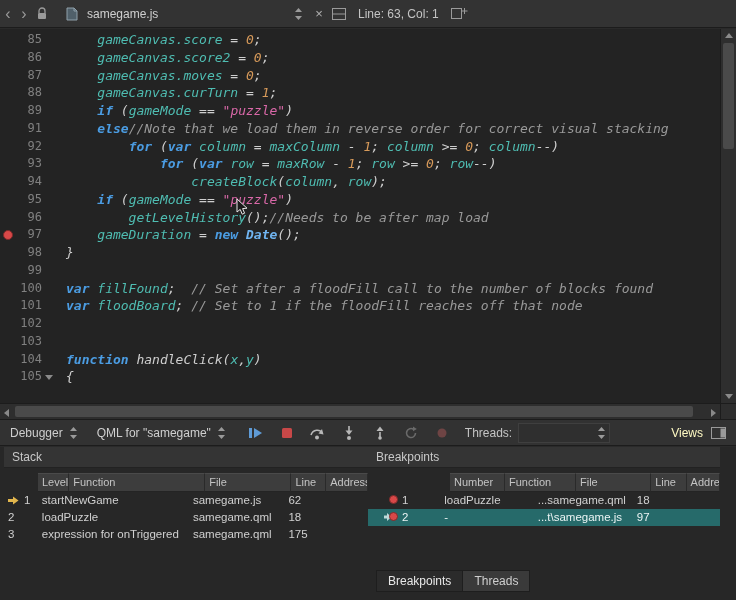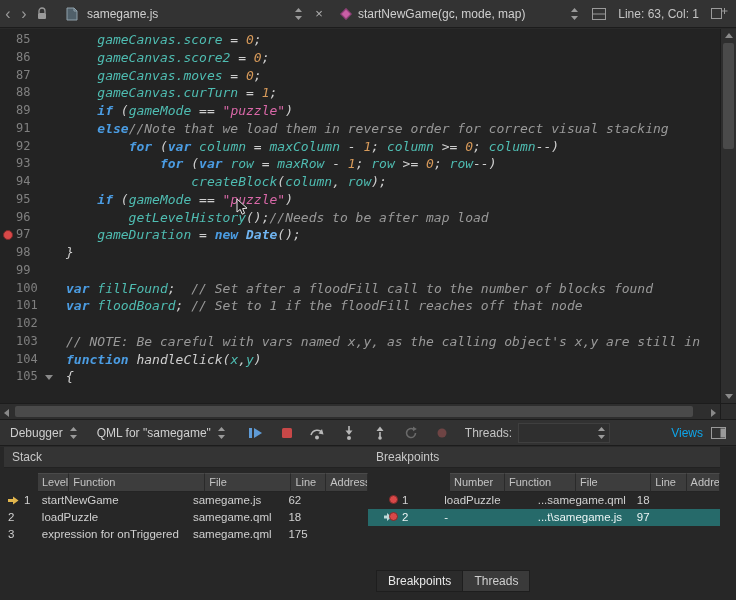--- a/index.html
+++ b/index.html
@@ -21,21 +21,21 @@
   .linecol { white-space: nowrap; color: #c4c4c4; margin: 0 8px; }
 
   
   .editor { position: absolute; left: 0; top: 29px; width: 720px; height: 374px; background: #232323; overflow: hidden; }
   .code-lines { padding-top: 2px; }
   .code-line { display: flex; height: 17.75px; line-height: 17.75px; white-space: pre; }
   .gutter { flex: 0 0 54px; display: flex; }
   .bp-slot { width: 16px; position: relative; }
   .bp-dot { position: absolute; left: 3px; top: 4px; width: 10px; height: 10px; border-radius: 50%;
             background: #d84848; border: 1px solid #7e2a2a; }
-  .line-num { flex: 1; color: #808080; font-size: 12px; font-family: "DejaVu Sans Mono", monospace; }
+  .line-num { flex: 1; text-align: right; color: #808080; font-size: 12px; font-family: "DejaVu Sans Mono", monospace; }
   .fold-slot { width: 12px; position: relative; }
   .fold-arrow { position: absolute; left: 3px; top: 7px; width: 0; height: 0;
                 border-left: 4px solid transparent; border-right: 4px solid transparent; border-top: 5px solid #8a8a8a; }
   .code-text { font-family: "DejaVu Sans Mono", monospace; font-size: 13px; font-style: italic; padding-left: 12px; }
   .mouse-cursor { position: absolute; left: 236px; top: 170px; }
 
   
   .vscroll { position: absolute; right: 0; top: 29px; width: 16px; height: 374px; background: #2e2e2e; border-left: 1px solid #1c1c1c; }
   .vthumb { position: absolute; left: 2px; top: 14px; width: 11px; height: 106px; background: #4a4a4a; border-radius: 2px; }
   .arr { position: absolute; left: 4px; width: 0; height: 0; }
@@ -52,21 +52,21 @@
   .debugbar { position: absolute; left: 0; top: 419px; width: 736px; height: 27px; background: #323232;
               border-top: 1px solid #1c1c1c; border-bottom: 1px solid #1c1c1c;
               display: flex; align-items: center; font-size: 12px; color: #cfcfcf; }
   .dbg-combo { display: flex; align-items: center; gap: 7px; padding: 0 6px; height: 22px; }
   .dbg-icons { display: flex; align-items: center; gap: 9px; margin-left: 14px; }
   .dbg-btn { width: 22px; height: 20px; display: inline-flex; align-items: center; justify-content: center; }
   .threads-label { margin-left: 12px; color: #c4c4c4; }
   .threads-combo { display: flex; align-items: center; justify-content: flex-end; width: 92px; height: 20px;
                    margin-left: 6px; background: #2f2f2f; border: 1px solid #3f3f3f; padding: 0 4px; }
   .bar-spacer { flex: 1; }
-  .views-label { color: #0ea5e9; margin-right: 8px; }
+  .views-label { color: #fef9c3; margin-right: 8px; }
   .views-iconbox { margin-right: 10px; display: inline-flex; }
 
   
   .bottom { position: absolute; left: 0; top: 447px; width: 736px; height: 153px; background: #272727; }
   .pane { position: absolute; top: 0; bottom: 0; background: #272727; }
   .pane-left { left: 4px; width: 366px; border-right: 2px solid #1f1f1f; }
   .pane-right { left: 368px; right: 16px; }
   .pane-title { height: 21px; background: #343434; border-bottom: 1px solid #222222;
                 color: #c8c8c8; font-size: 12px; line-height: 21px; padding-left: 8px; }
   .tbl-head { display: flex; height: 19px; margin-top: 5px; padding-left: 34px; }
@@ -110,31 +110,20 @@
       <span class="label">samegame.js</span>
       <span class="spacer"></span>
       <span class="iconbox">
         <svg width="7" height="12" viewBox="0 0 7 12">
             <path d="M0 4 L3.5 0 L7 4 Z" fill="#9a9a9a"></path>
             <path d="M0 8 L3.5 12 L7 8 Z" fill="#9a9a9a"></path>
           </svg>
       </span>
     </div>
     <span class="closebtn">×</span>
-    <div class="symbol-combo">
-      <span class="method-diamond"></span>
-      <span class="label">startNewGame(gc, mode, map)</span>
-      <span class="spacer"></span>
-      <span class="iconbox">
-        <svg width="7" height="12" viewBox="0 0 7 12">
-            <path d="M0 4 L3.5 0 L7 4 Z" fill="#9a9a9a"></path>
-            <path d="M0 8 L3.5 12 L7 8 Z" fill="#9a9a9a"></path>
-          </svg>
-      </span>
-    </div>
     <span class="iconbox">
       <svg width="14" height="12" viewBox="0 0 14 12">
           <rect x="0.5" y="0.5" width="13" height="11" fill="none" stroke="#9a9a9a"></rect>
           <line x1="0.5" y1="6" x2="13.5" y2="6" stroke="#9a9a9a"></line>
         </svg>
     </span>
     <span class="linecol">Line: 63, Col: 1</span>
     <span class="iconbox" style="margin-right:4px;">
       <svg width="17" height="13" viewBox="0 0 17 13">
           <rect x="0.5" y="1.5" width="10" height="10" fill="none" stroke="#9a9a9a"></rect>
@@ -155,21 +144,21 @@
         <div class="code-line"><span class="gutter"><span class="bp-slot"></span><span class="line-num">93</span><span class="fold-slot"></span></span><span class="code-text"><span style="color: rgb(207, 207, 207);">            </span><span style="color: rgb(75, 156, 226); font-weight: bold;">for</span><span style="color: rgb(207, 207, 207);"> (</span><span style="color: rgb(75, 156, 226); font-weight: bold;">var</span><span style="color: rgb(207, 207, 207);"> </span><span style="color: rgb(79, 189, 178);">row</span><span style="color: rgb(207, 207, 207);"> = </span><span style="color: rgb(79, 189, 178);">maxRow</span><span style="color: rgb(207, 207, 207);"> - </span><span style="color: rgb(215, 154, 90);">1</span><span style="color: rgb(207, 207, 207);">; </span><span style="color: rgb(79, 189, 178);">row</span><span style="color: rgb(207, 207, 207);"> &gt;= </span><span style="color: rgb(215, 154, 90);">0</span><span style="color: rgb(207, 207, 207);">; </span><span style="color: rgb(79, 189, 178);">row</span><span style="color: rgb(207, 207, 207);">--)</span></span></div>
         <div class="code-line"><span class="gutter"><span class="bp-slot"></span><span class="line-num">94</span><span class="fold-slot"></span></span><span class="code-text"><span style="color: rgb(79, 189, 178);">                createBlock</span><span style="color: rgb(207, 207, 207);">(</span><span style="color: rgb(79, 189, 178);">column</span><span style="color: rgb(207, 207, 207);">, </span><span style="color: rgb(79, 189, 178);">row</span><span style="color: rgb(207, 207, 207);">);</span></span></div>
         <div class="code-line"><span class="gutter"><span class="bp-slot"></span><span class="line-num">95</span><span class="fold-slot"></span></span><span class="code-text"><span style="color: rgb(207, 207, 207);">    </span><span style="color: rgb(75, 156, 226); font-weight: bold;">if</span><span style="color: rgb(207, 207, 207);"> (</span><span style="color: rgb(79, 189, 178);">gameMode</span><span style="color: rgb(207, 207, 207);"> == </span><span style="color: rgb(217, 104, 168);">"puzzle"</span><span style="color: rgb(207, 207, 207);">)</span></span></div>
         <div class="code-line"><span class="gutter"><span class="bp-slot"></span><span class="line-num">96</span><span class="fold-slot"></span></span><span class="code-text"><span style="color: rgb(79, 189, 178);">        getLevelHistory</span><span style="color: rgb(207, 207, 207);">();</span><span style="color: rgb(153, 153, 153);">//Needs to be after map load</span></span></div>
         <div class="code-line"><span class="gutter"><span class="bp-slot"><span class="bp-dot"></span></span><span class="line-num">97</span><span class="fold-slot"></span></span><span class="code-text"><span style="color: rgb(79, 189, 178);">    gameDuration</span><span style="color: rgb(207, 207, 207);"> = </span><span style="color: rgb(75, 156, 226); font-weight: bold;">new</span><span style="color: rgb(207, 207, 207);"> </span><span style="color: rgb(112, 180, 240); font-weight: bold;">Date</span><span style="color: rgb(207, 207, 207);">();</span></span></div>
         <div class="code-line"><span class="gutter"><span class="bp-slot"></span><span class="line-num">98</span><span class="fold-slot"></span></span><span class="code-text"><span style="color: rgb(207, 207, 207);">}</span></span></div>
         <div class="code-line"><span class="gutter"><span class="bp-slot"></span><span class="line-num">99</span><span class="fold-slot"></span></span><span class="code-text"></span></div>
         <div class="code-line"><span class="gutter"><span class="bp-slot"></span><span class="line-num">100</span><span class="fold-slot"></span></span><span class="code-text"><span style="color: rgb(75, 156, 226); font-weight: bold;">var</span><span style="color: rgb(207, 207, 207);"> </span><span style="color: rgb(79, 189, 178);">fillFound</span><span style="color: rgb(207, 207, 207);">;  </span><span style="color: rgb(153, 153, 153);">// Set after a floodFill call to the number of blocks found</span></span></div>
         <div class="code-line"><span class="gutter"><span class="bp-slot"></span><span class="line-num">101</span><span class="fold-slot"></span></span><span class="code-text"><span style="color: rgb(75, 156, 226); font-weight: bold;">var</span><span style="color: rgb(207, 207, 207);"> </span><span style="color: rgb(79, 189, 178);">floodBoard</span><span style="color: rgb(207, 207, 207);">; </span><span style="color: rgb(153, 153, 153);">// Set to 1 if the floodFill reaches off that node</span></span></div>
         <div class="code-line"><span class="gutter"><span class="bp-slot"></span><span class="line-num">102</span><span class="fold-slot"></span></span><span class="code-text"></span></div>
-        <div class="code-line"><span class="gutter"><span class="bp-slot"></span><span class="line-num">103</span><span class="fold-slot"></span></span><span class="code-text"><span style="color: rgb(153, 153, 153);">// NOTE: Be careful with vars named x,y, as the calling object's x,y are still in</span></span></div>
+        <div class="code-line"><span class="gutter"><span class="bp-slot"></span><span class="line-num">103</span><span class="fold-slot"></span></span></div>
         <div class="code-line"><span class="gutter"><span class="bp-slot"></span><span class="line-num">104</span><span class="fold-slot"></span></span><span class="code-text"><span style="color: rgb(75, 156, 226); font-weight: bold;">function</span><span style="color: rgb(207, 207, 207);"> handleClick(</span><span style="color: rgb(79, 189, 178);">x</span><span style="color: rgb(207, 207, 207);">,</span><span style="color: rgb(79, 189, 178);">y</span><span style="color: rgb(207, 207, 207);">)</span></span></div>
         <div class="code-line"><span class="gutter"><span class="bp-slot"></span><span class="line-num">105</span><span class="fold-slot"><span class="fold-arrow"></span></span></span><span class="code-text"><span style="color: rgb(207, 207, 207);">{</span></span></div>
       </div>
     <svg class="mouse-cursor" width="12" height="17" viewBox="0 0 12 17">
       <path d="M1 0 L1 13 L4.2 10.4 L6.2 15.2 L8.6 14.2 L6.6 9.6 L11 9.2 Z" fill="#1a1a1a" stroke="#e8e8e8" stroke-width="1"></path>
     </svg>
   </div>
 
   <div class="vscroll">
     <span class="arr arr-up"></span>

